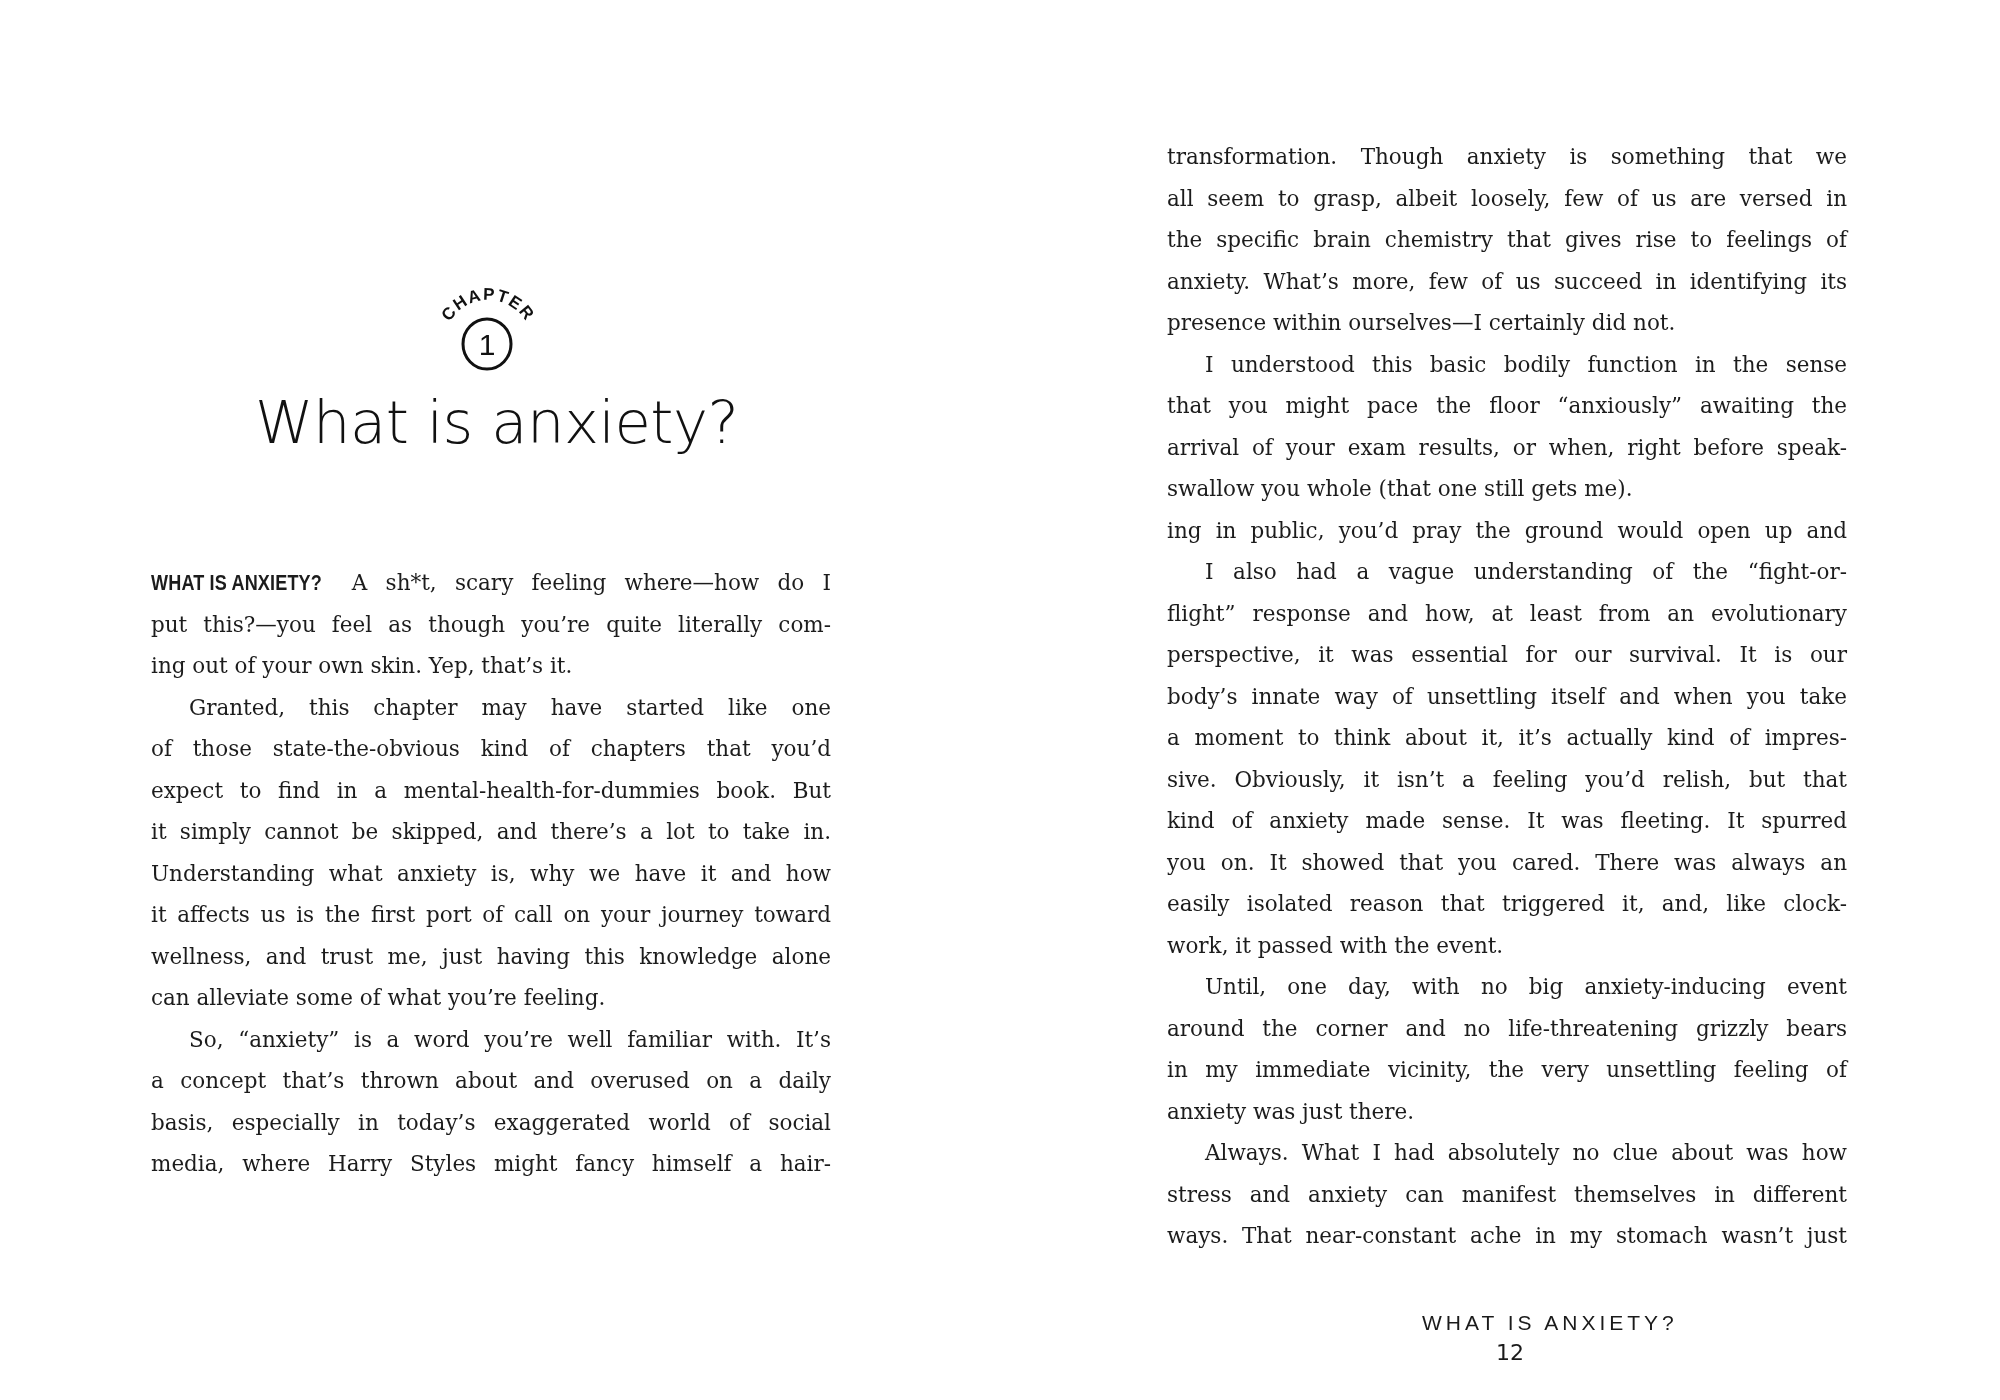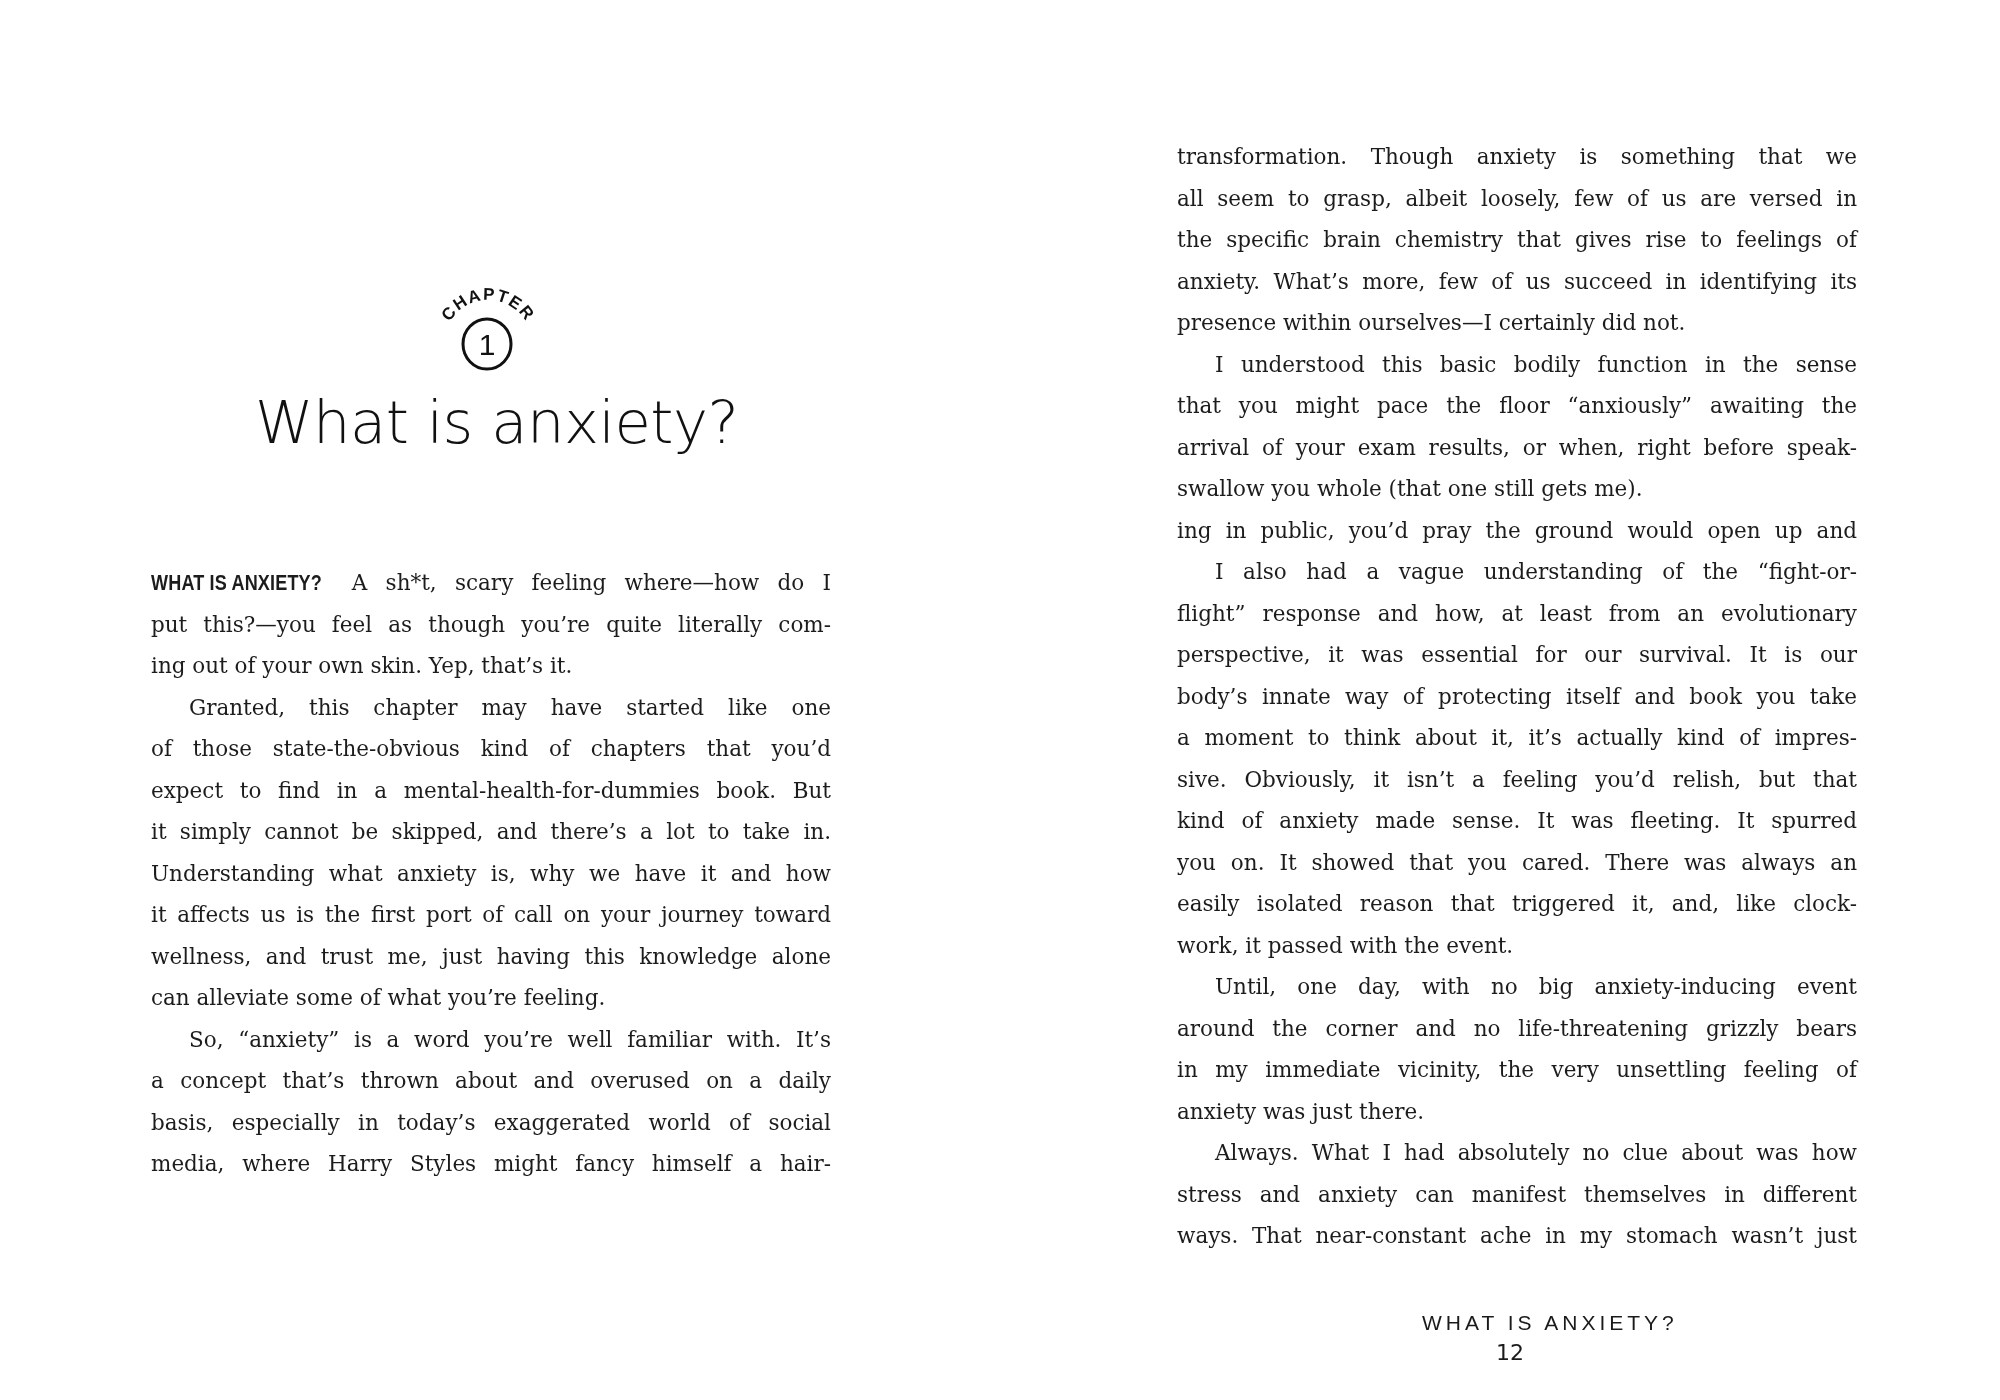--- a/index.html
+++ b/index.html
@@ -21,21 +21,21 @@
     font-family: "DejaVu Serif", serif; font-size: 21.5px; line-height: 41.5px;
     color: #1c1c1c; text-align: justify; text-align-last: justify;
   }
   .text-block .line { display: block; height: 41.5px; white-space: nowrap; }
   .text-block .line.last { text-align-last: left; }
   .text-block .line.indent { padding-left: 38px; }
   .line-inner { display: block; text-align: justify; text-align-last: justify; }
   .line.last .line-inner { text-align-last: left; }
 
   .left-text { left: 151px; top: 562px; }
-  .right-text { left: 177px; top: 136px; }
+  .right-text { left: 167px; top: 136px; }
 
   .runin {
     font-family: "Liberation Sans", sans-serif; font-weight: bold;
     font-size: 22px; letter-spacing: 0.2px; transform: scaleX(0.82);
     display: inline-block; transform-origin: left center; margin-right: -26px;
   }
 
   .running-head {
     position: absolute; left: 422px; top: 1311px; width: 180px; text-align: center;
     font-family: "Liberation Sans", sans-serif; font-size: 21px; letter-spacing: 4px;
@@ -147,21 +147,21 @@
       <span class="line indent">
         <span class="line-inner">I also had a vague understanding of the “fight-or-</span>
       </span>
       <span class="line">
         <span class="line-inner">flight” response and how, at least from an evolutionary</span>
       </span>
       <span class="line">
         <span class="line-inner">perspective, it was essential for our survival. It is our</span>
       </span>
       <span class="line">
-        <span class="line-inner">body’s innate way of protecting itself and book you take</span>
+        <span class="line-inner">body’s innate way of unsettling itself and when you take</span>
       </span>
       <span class="line">
         <span class="line-inner">a moment to think about it, it’s actually kind of impres-</span>
       </span>
       <span class="line">
         <span class="line-inner">sive. Obviously, it isn’t a feeling you’d relish, but that</span>
       </span>
       <span class="line">
         <span class="line-inner">kind of anxiety made sense. It was fleeting. It spurred</span>
       </span>

